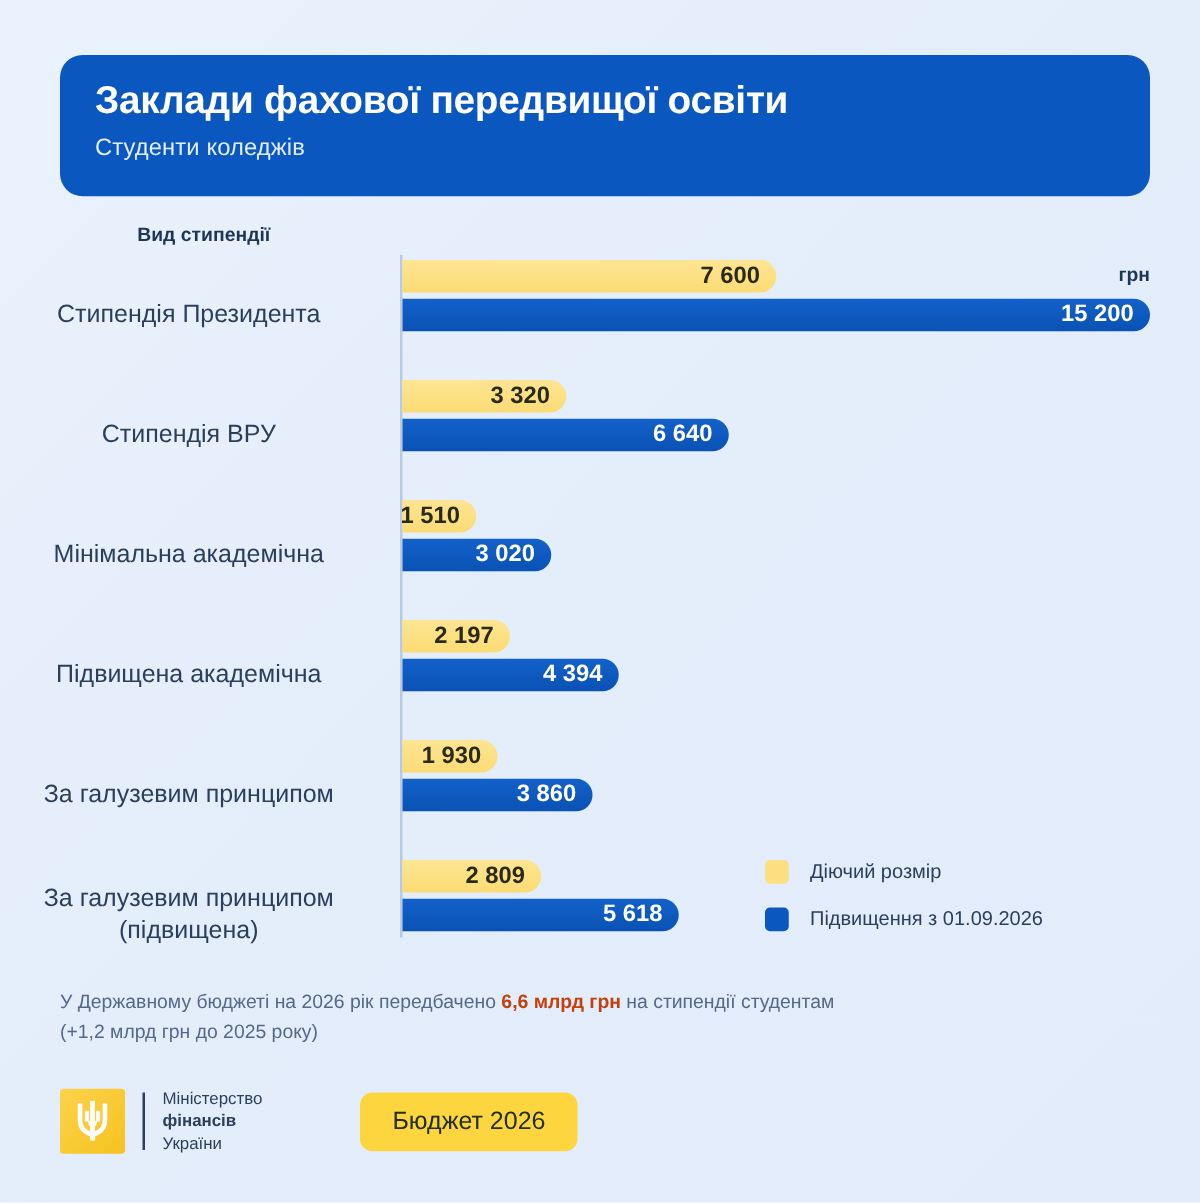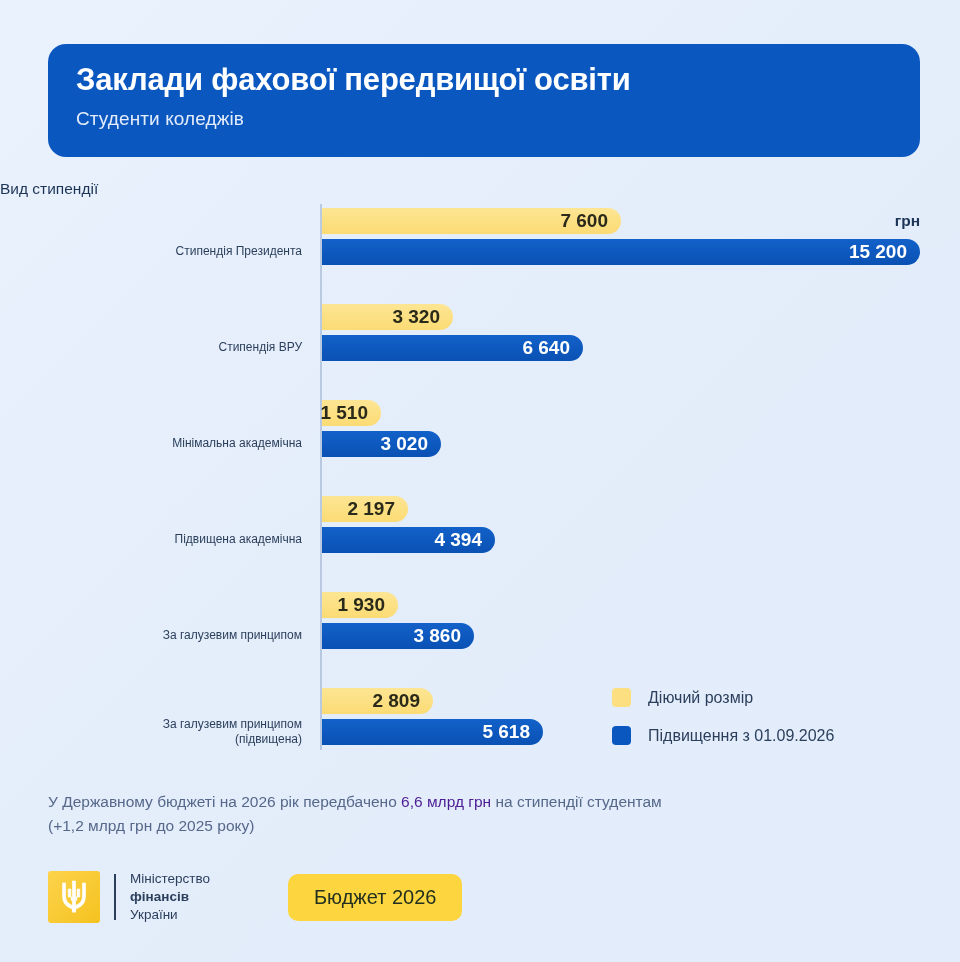--- a/index.html
+++ b/index.html
@@ -54,26 +54,26 @@
   
   .chart {
     position: absolute;
     left: 0;
     top: 170px;
     width: 960px;
     height: 600px;
   }
   .axis-header {
     position: absolute;
-    left: 0;
+    left: 12px;
     top: 10px;
     width: 302px;
-    text-align: left;
+    text-align: center;
     font-size: 15.5px;
-    font-weight: normal;
+    font-weight: bold;
     color: #1d3557;
   }
   .unit-label {
     position: absolute;
     right: 40px;
     top: 42px;
     font-size: 15.5px;
     font-weight: bold;
     color: #1d3557;
   }
@@ -91,22 +91,22 @@
     left: 0;
     width: 960px;
     height: 96px;
   }
   .row-label {
     position: absolute;
     left: 0;
     width: 302px;
     top: 50%;
     transform: translateY(-50%);
-    text-align: right;
-    font-size: 12px;
+    text-align: center;
+    font-size: 20px;
     color: #2b3f5c;
     line-height: 1.28;
   }
 
   .bars {
     position: absolute;
     left: 322px;
     top: 0;
     height: 96px;
   }
@@ -163,21 +163,21 @@
   
   .footnote {
     position: absolute;
     left: 48px;
     top: 790px;
     width: 880px;
     font-size: 15.5px;
     line-height: 1.55;
     color: #56688a;
   }
-  .footnote b { color: #4c1d95; font-weight: normal; }
+  .footnote b { color: #c2410c; font-weight: bold; }
 
   
   .footer {
     position: absolute;
     left: 48px;
     top: 870px;
     display: flex;
     align-items: center;
   }
   .logo-block {

